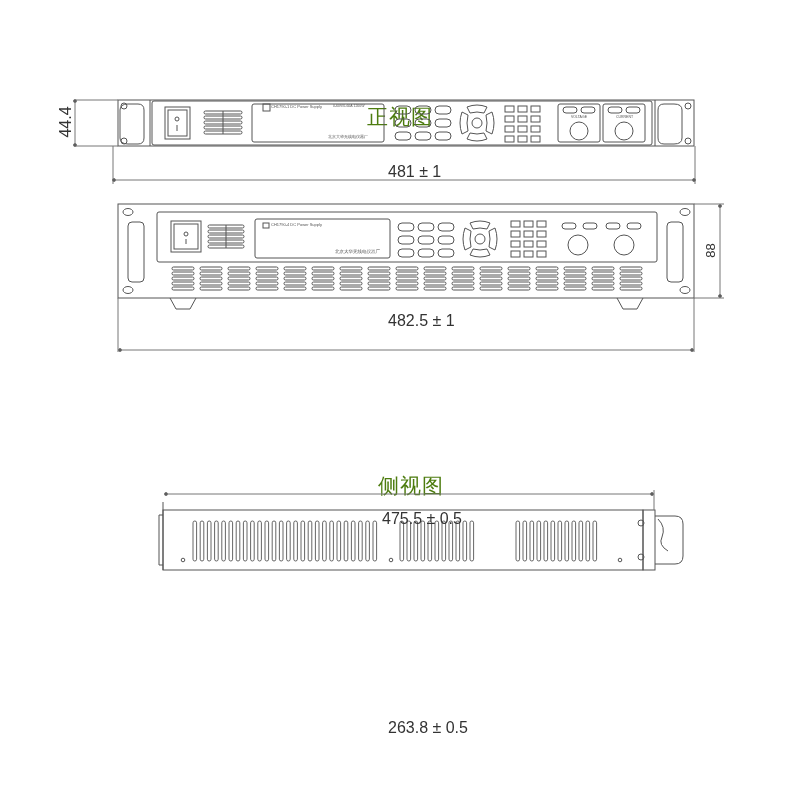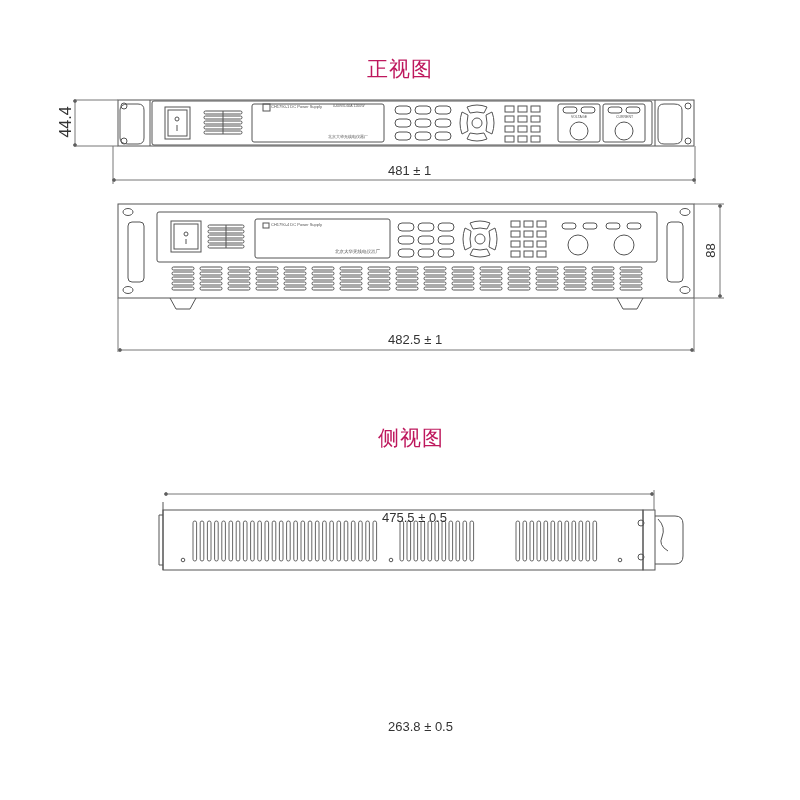--- a/index.html
+++ b/index.html
@@ -1,19 +1,19 @@
 <!DOCTYPE html>
 <html><head>
 <meta charset="utf-8">
 <style>
   html, body { margin:0; padding:0; background:#ffffff; }
   body { width:800px; height:800px; position:relative; overflow:hidden; font-family:"Liberation Sans", sans-serif; color:#333; }
   .abs { position:absolute; }
-  .title { font-size:21px; color:#be185d; letter-spacing:1px; font-family:Liberation Serif, serif; }
-  .dim { font-size:13px; color:#333; }
+  .title { font-size:21px; color:#4d7c0f; letter-spacing:1px; font-family:Liberation Serif, serif;margin-top:48px; }
+  .dim { font-size:16px; color:#333; }
   svg { position:absolute; left:0; top:0; }
 </style>
 </head>
 <body>
 
 
 
 
 <div class="abs title" style="left:367px; top:55px;">正视图</div>
 <div class="abs title" style="left:378px; top:424px;">侧视图</div>
@@ -218,21 +218,21 @@
     <circle cx="720" cy="206" r="1.5"></circle>
       <circle cx="720" cy="296" r="1.5"></circle>
     <line x1="118" y1="298" x2="118" y2="352"></line>
     <line x1="694" y1="298" x2="694" y2="352"></line>
     <line x1="118" y1="350" x2="694" y2="350"></line>
     <circle cx="120" cy="350" r="1.5"></circle>
       <circle cx="692" cy="350" r="1.5"></circle>
   </g>
 </svg>
 <div class="abs dim" style="left:703px; top:243px; transform:rotate(-90deg); font-size:13px;">88</div>
-<div class="abs dim" style="left:388px; top:332px;">482.5 ± 1</div>
+<div class="abs dim" style="left:388px; top:312px;">482.5 ± 1</div>
 <div class="abs" style="left:271px; top:222px; font-size:4px; color:#555;">CH1790-4 DC Power Supply</div>
 <div class="abs" style="left:335px; top:249px; font-size:4.5px; color:#555;">北京大华无线电仪器厂</div>
 
 
 <svg width="800" height="800" style="pointer-events:none;">
   <g stroke="#555" fill="none" stroke-width="1">
     <rect x="163" y="510" width="480" height="60"></rect>
     <line x1="163" y1="502" x2="163" y2="570"></line>
     <path d="M163,515 h-4 v50 h4"></path>
     <rect x="643" y="510" width="12" height="60"></rect>

